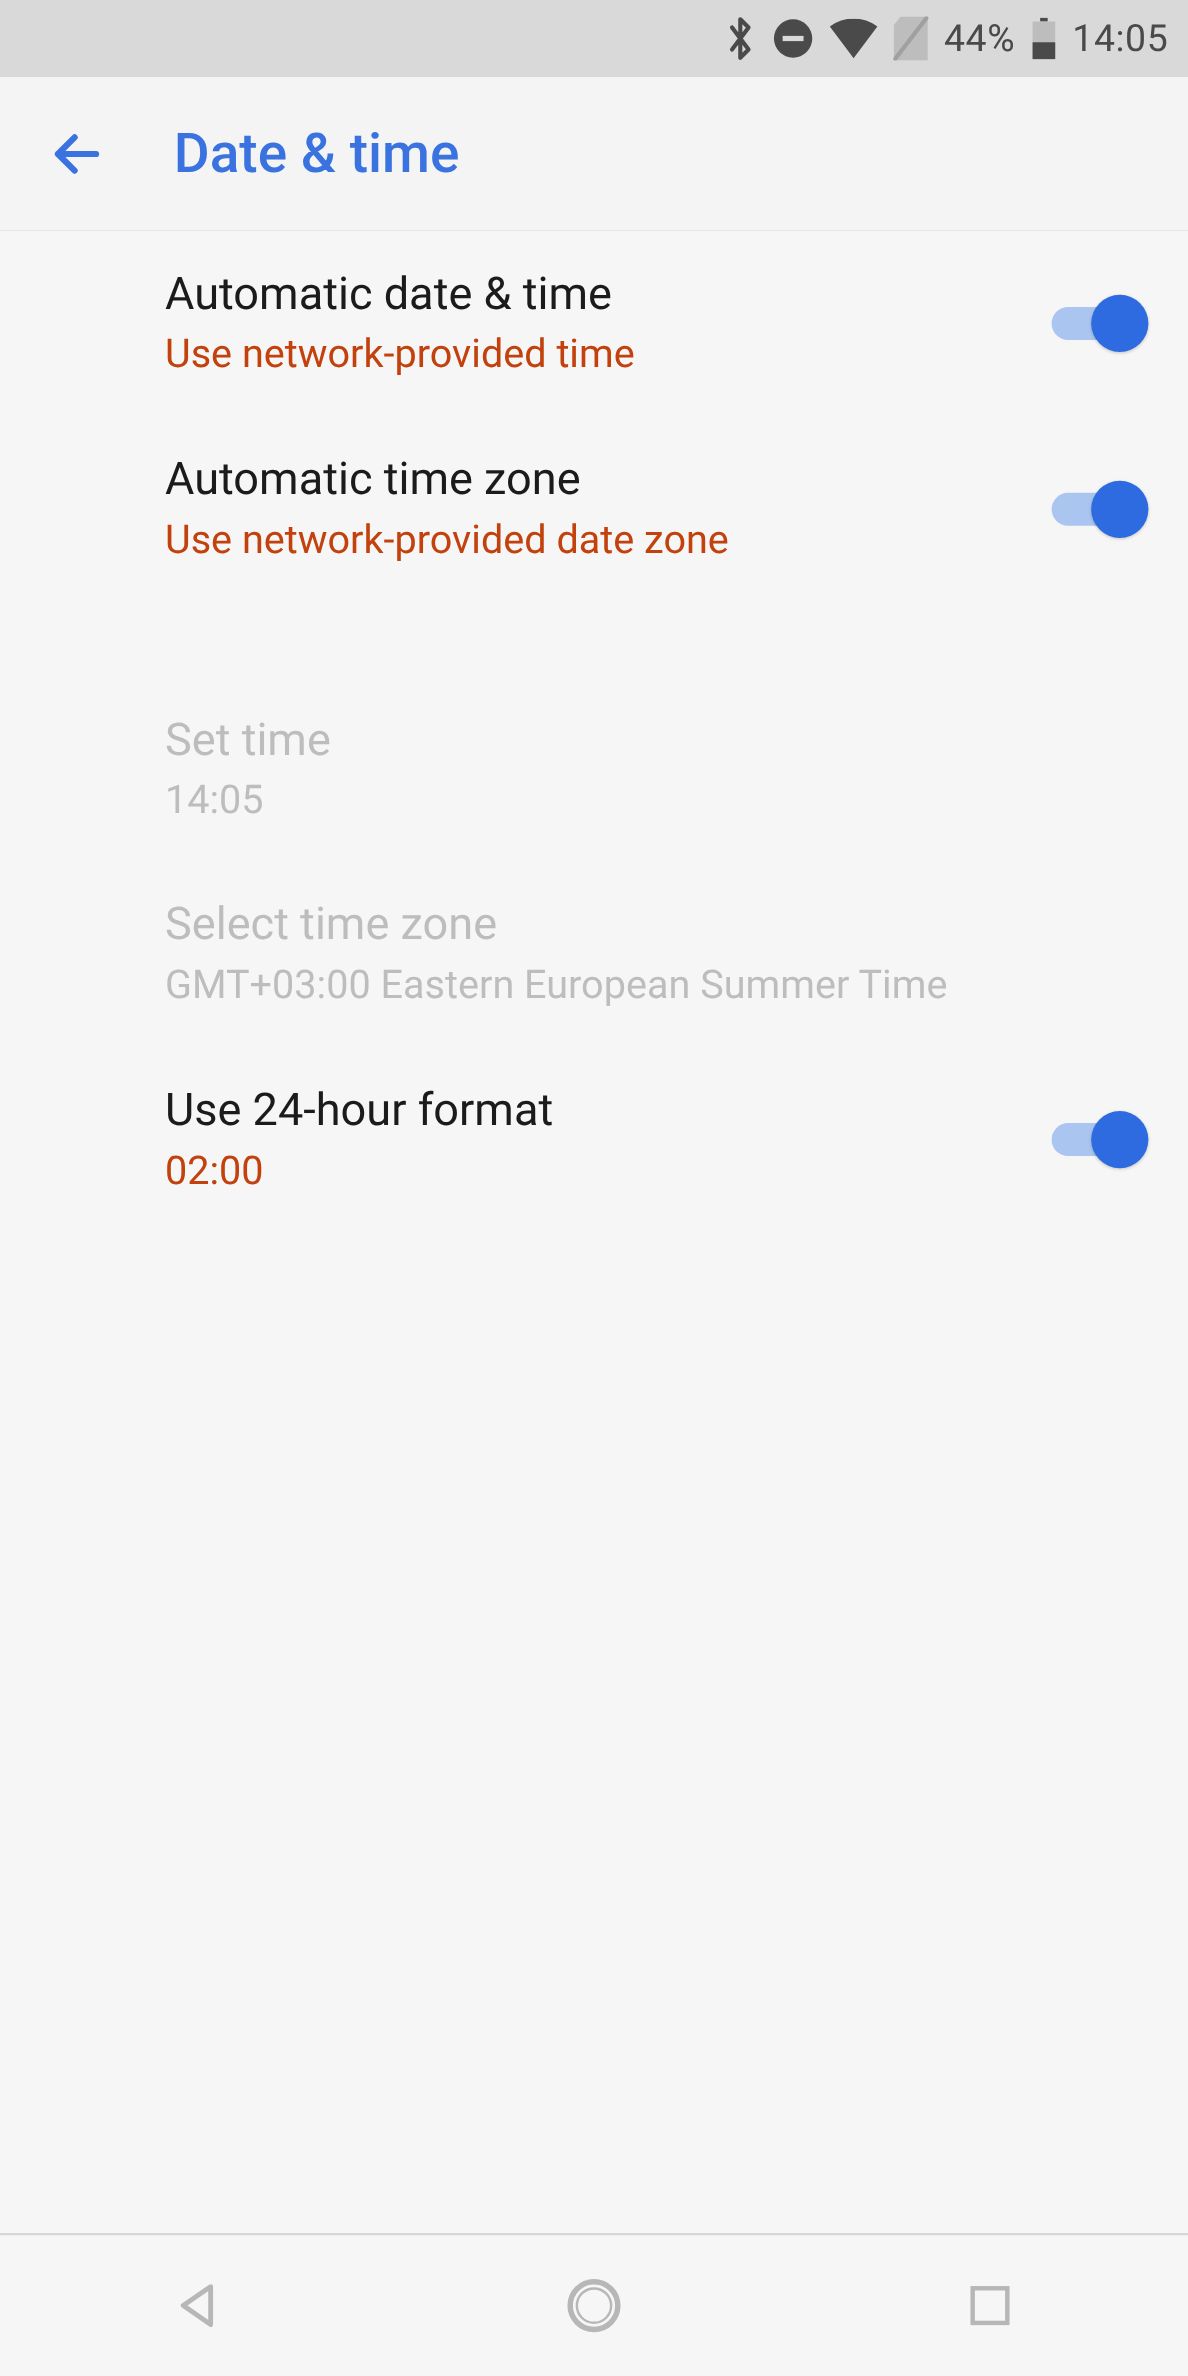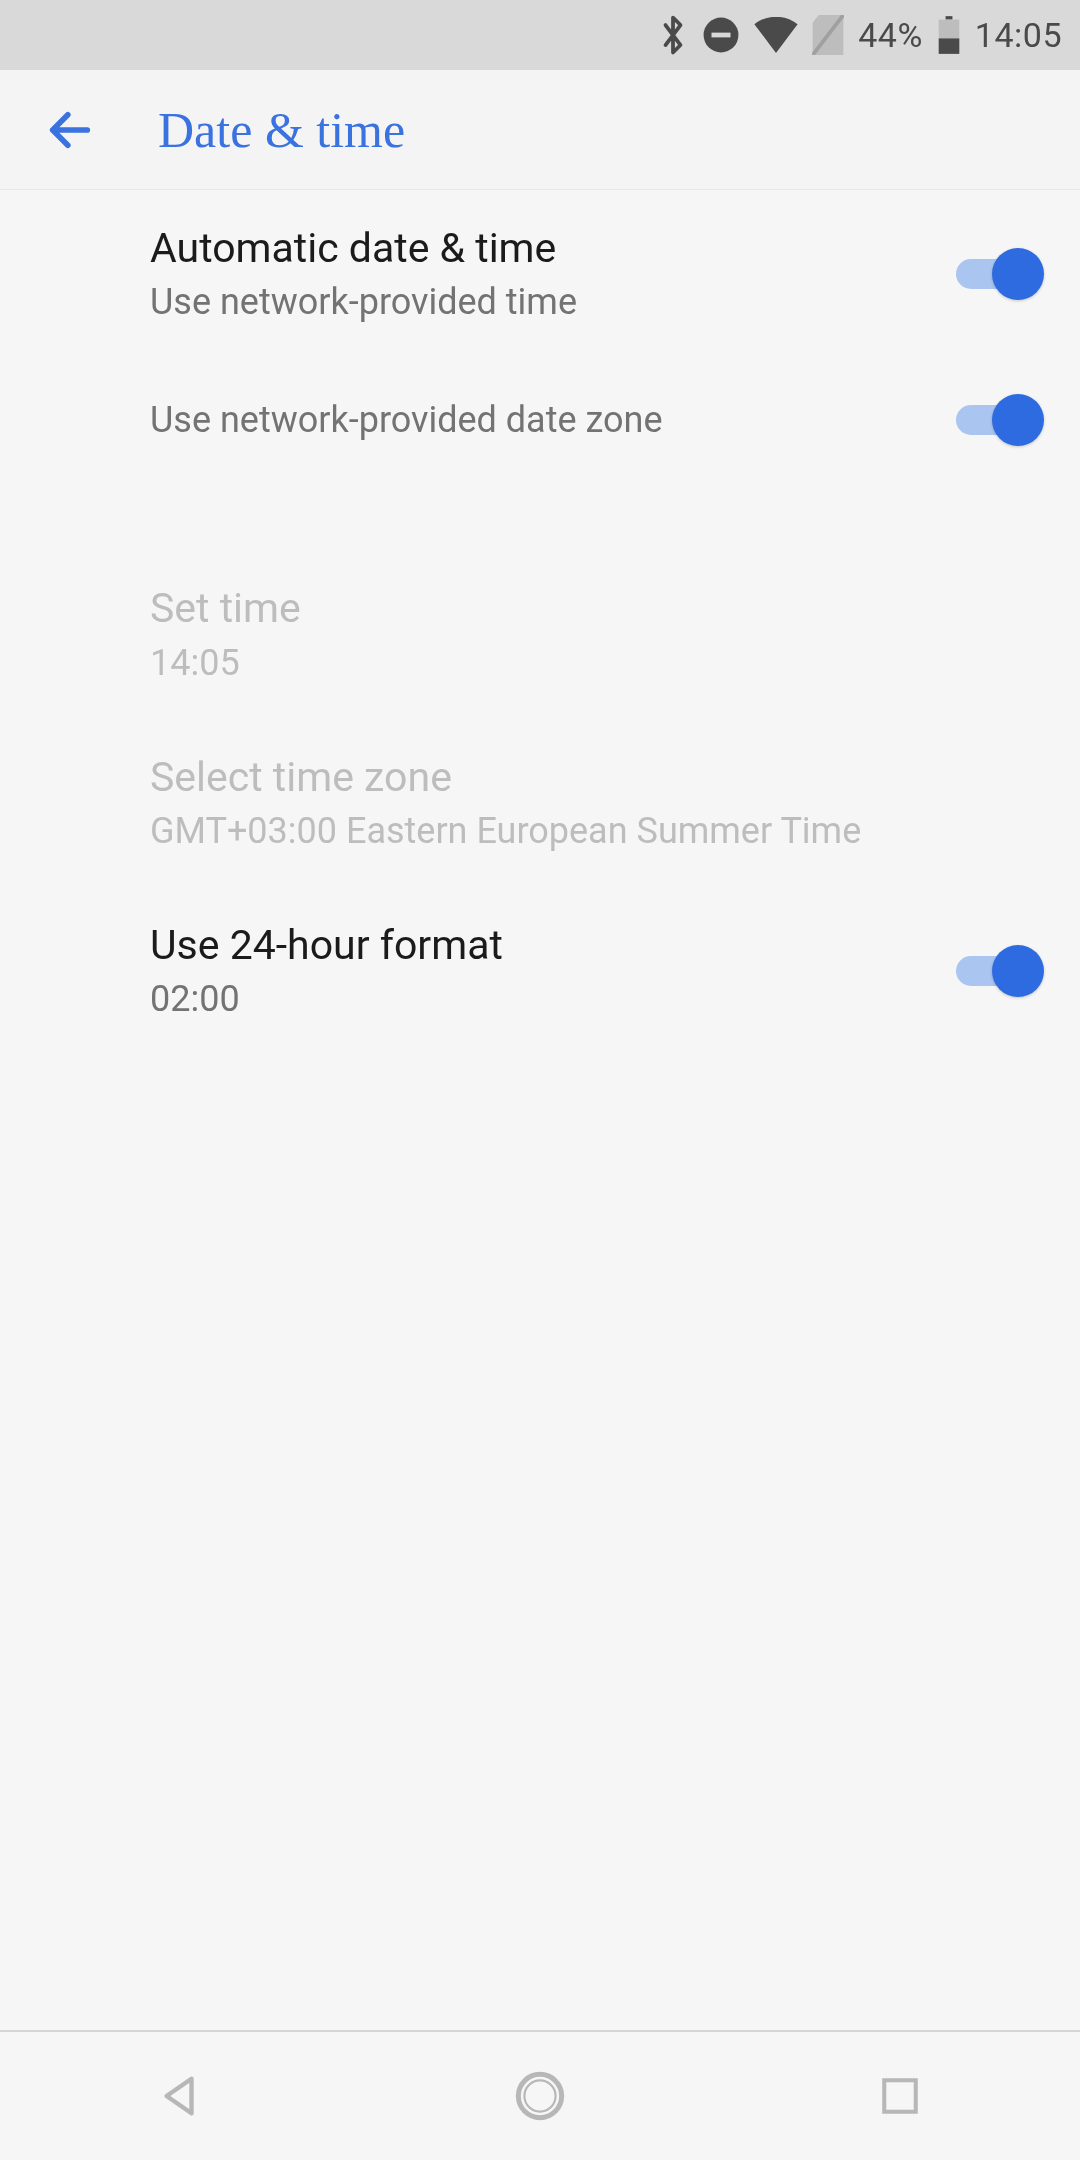--- a/index.html
+++ b/index.html
@@ -22,46 +22,45 @@
       padding: 1px 18px;
       gap: 14px;
       color: #4a4a4a;
       font-size: 34px;
     }
     .status-bar .battery-pct { letter-spacing: 0.5px; }
     .status-bar .clock { letter-spacing: 0.5px; }
     .status-icon { display: inline-flex; align-items: center; justify-content: center; }
     
     .app-bar {
-      height: 120px;
+      height: 140px;
       display: flex;
       align-items: center;
       padding: 0 40px;
       gap: 58px;
       border-bottom: 1px solid #e7e7e7;
       background: #f4f4f4;
-      font-family: Liberation Serif, serif;
     }
     .back-btn { width: 60px; height: 60px; display: flex; align-items: center; justify-content: center; }
     .app-title {
       color: #3a72e0;
       font-size: 50px;
       font-weight: 500;
     }
     
     .content { flex: 1; background: #f6f6f6; }
     .row {
       display: flex;
       align-items: center;
       padding: 34px 42px 34px 138px;
       gap: 20px;
     }
     .row .text { flex: 1; display: flex; flex-direction: column; gap: 8px; margin-left: 12px; }
     .row .title { font-size: 41px; color: #1b1b1b; line-height: 1.2; }
-    .row .subtitle { font-size: 36px; color: #737373; line-height: 1.2; }
+    .row .subtitle { font-size: 36px; color: #c2410c; line-height: 1.2; }
     .row.disabled .title { color: #bdbdbd; }
     .row.disabled .subtitle { color: #bdbdbd; }
     
     .switch {
       position: relative;
       width: 82px;
       height: 56px;
       flex: 0 0 auto;
     }
     .switch-track {
@@ -147,20 +146,21 @@
       <div class="subtitle">Use network-provided time</div>
     </div>
     <div class="switch">
       <div class="switch-track"></div>
       <div class="switch-thumb"></div>
     </div>
   </div>
 
   <div class="row">
     <div class="text">
+      <div class="title">Automatic time zone</div>
       <div class="subtitle">Use network-provided date zone</div>
     </div>
     <div class="switch">
       <div class="switch-track"></div>
       <div class="switch-thumb"></div>
     </div>
   </div>
 
   <div class="row disabled">
     <div class="text">

